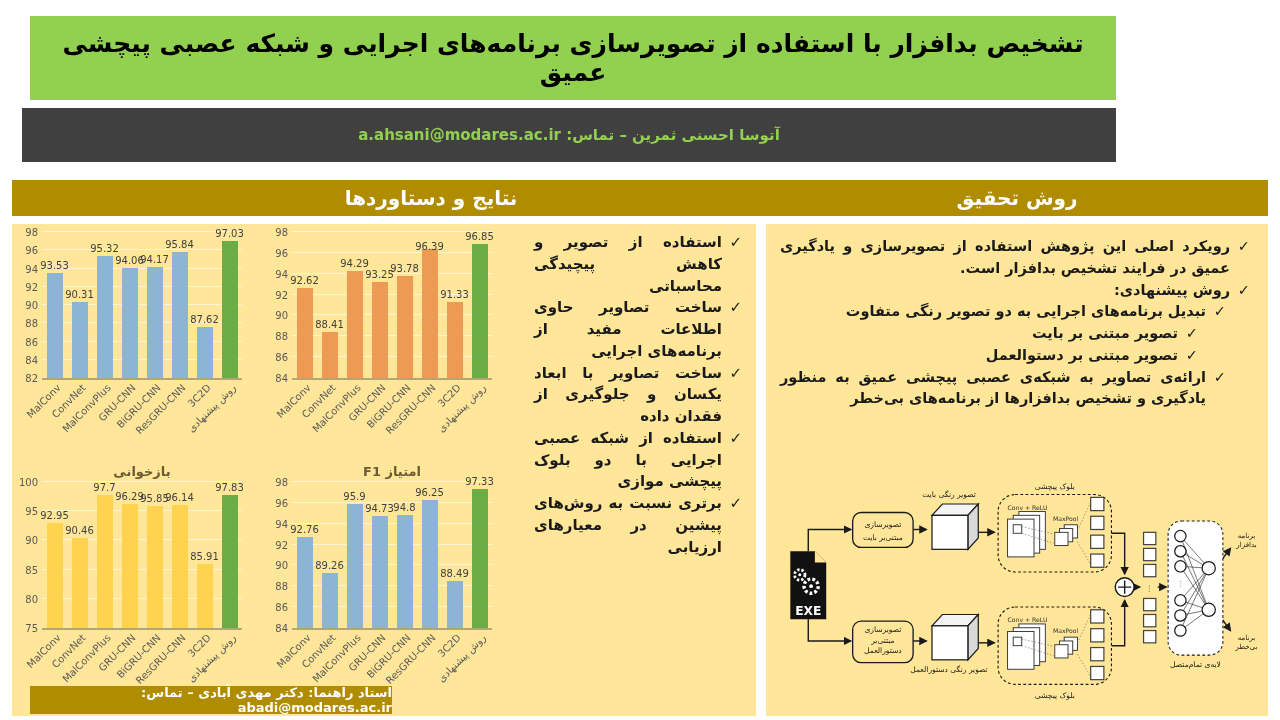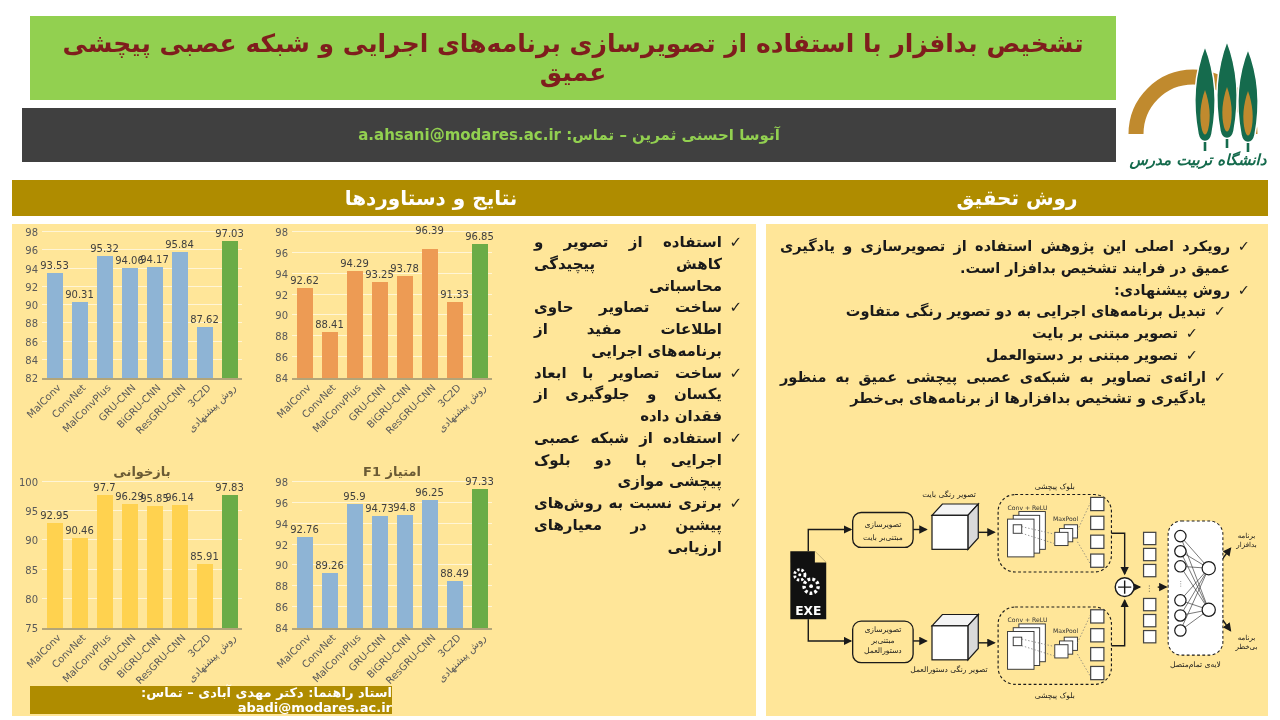--- a/index.html
+++ b/index.html
@@ -2,21 +2,21 @@
 <html><head>
 <meta charset="utf-8">
 <style>
   html,body{margin:0;padding:0;background:#fff;}
   body{font-family:"DejaVu Sans",sans-serif;}
   #poster{position:relative;width:1280px;height:720px;background:#ffffff;overflow:hidden;}
 
   
   .banner{position:absolute;left:30px;top:16px;width:1086px;height:84px;background:#92D050;
           display:flex;align-items:center;justify-content:center;}
-  .banner .title{direction:rtl;font-size:25px;font-weight:bold;color:#7f1d1d;text-align:center;padding:0 14px;}
+  .banner .title{direction:rtl;font-size:25px;font-weight:bold;color:#000000;text-align:center;padding:0 14px;}
   .authorbar{position:absolute;left:22px;top:108px;width:1094px;height:54px;background:#404040;
              display:flex;align-items:center;justify-content:center;}
   .authorbar .line{direction:rtl;color:#92D050;font-weight:bold;font-size:15px;}
   .authorbar .line .mail{color:#92D050;}
 
   .logo{position:absolute;left:1126px;top:12px;width:150px;height:160px;}
 
   
   .sechdr{position:absolute;top:180px;height:36px;background:#AF8C00;display:flex;align-items:center;justify-content:center;}
   .sechdr.left{left:12px;width:744px;padding-left:47px;}
@@ -73,43 +73,20 @@
     <div class="title">تشخیص بدافزار با استفاده از تصویرسازی برنامه‌های اجرایی و شبکه عصبی پیچشی عمیق</div>
   </div>
 
   <div class="authorbar">
     <div class="line">
       <span>آتوسا احسنی ثمرین – تماس:</span>
       <span class="mail">a.ahsani@modares.ac.ir</span>
     </div>
   </div>
 
-  <div class="logo">
-    <svg width="150" height="160" viewBox="0 0 150 160">
-      <path d="M10,122 A57,57 0 0 1 124,122" fill="none" stroke="#C08A2E" stroke-width="15"></path>
-      <g fill="#156B4D">
-        <g transform="translate(79,130)">
-          <path d="M0,-96 C10,-70 13,-40 7,-8 C5,2 -5,2 -7,-8 C-13,-40 -10,-70 0,-96 Z" stroke="#FFFFFF" stroke-width="1.5"></path>
-          <path d="M0,-52 C5,-38 6,-24 3,-12 C1,-6 -1,-6 -3,-12 C-6,-24 -5,-38 0,-52 Z" fill="#C08A2E"></path>
-          <rect x="-1.3" y="0" width="2.6" height="9"></rect>
-        </g>
-        <g transform="translate(101,127)">
-          <path d="M0,-98 C10,-72 13,-41 7,-8 C5,2 -5,2 -7,-8 C-13,-41 -10,-72 0,-98 Z" stroke="#FFFFFF" stroke-width="1.5"></path>
-          <path d="M0,-52 C5,-38 6,-24 3,-12 C1,-6 -1,-6 -3,-12 C-6,-24 -5,-38 0,-52 Z" fill="#C08A2E"></path>
-          <rect x="-1.3" y="0" width="2.6" height="9"></rect>
-        </g>
-        <g transform="translate(122,131)">
-          <path d="M0,-94 C10,-69 13,-40 7,-8 C5,2 -5,2 -7,-8 C-13,-40 -10,-69 0,-94 Z" stroke="#FFFFFF" stroke-width="1.5"></path>
-          <path d="M0,-52 C5,-38 6,-24 3,-12 C1,-6 -1,-6 -3,-12 C-6,-24 -5,-38 0,-52 Z" fill="#C08A2E"></path>
-          <rect x="-1.3" y="0" width="2.6" height="9"></rect>
-        </g>
-      </g>
-      <text x="72" y="153" text-anchor="middle" font-size="15" font-weight="bold" font-style="italic" fill="#156B4D" direction="rtl">دانشگاه تربیت مدرس</text>
-    </svg>
-  </div>
 
   <div class="sechdr left">
     <span>نتایج و دستاوردها</span>
   </div>
   <div class="sechdr right">
     <span>روش تحقیق</span>
   </div>
 
   <div class="panel pleft">
     <div class="charts-wrap">
@@ -189,21 +166,21 @@
                 <div class="c-val" style="left: -11.5px; bottom: 91.8943px;">92.62</div>
                 <div class="c-bar" style="left: 29.5px; width: 16px; height: 45.99px; background: rgb(237, 155, 84);"></div>
                 <div class="c-val" style="left: 13.5px; bottom: 47.99px;">88.41</div>
                 <div class="c-bar" style="left: 54.5px; width: 16px; height: 107.31px; background: rgb(237, 155, 84);"></div>
                 <div class="c-val" style="left: 38.5px; bottom: 109.31px;">94.29</div>
                 <div class="c-bar" style="left: 79.5px; width: 16px; height: 96.4643px; background: rgb(237, 155, 84);"></div>
                 <div class="c-val" style="left: 63.5px; bottom: 98.4643px;">93.25</div>
                 <div class="c-bar" style="left: 104.5px; width: 16px; height: 101.991px; background: rgb(237, 155, 84);"></div>
                 <div class="c-val" style="left: 88.5px; bottom: 103.991px;">93.78</div>
                 <div class="c-bar" style="left: 129.5px; width: 16px; height: 129.21px; background: rgb(237, 155, 84);"></div>
-                <div class="c-val" style="left: 113.5px; bottom: 142px;">96.39</div>
+                <div class="c-val" style="left: 113.5px; bottom: 126px;">96.39</div>
                 <div class="c-bar" style="left: 154.5px; width: 16px; height: 76.4414px; background: rgb(237, 155, 84);"></div>
                 <div class="c-val" style="left: 138.5px; bottom: 78.4414px;">91.33</div>
                 <div class="c-bar" style="left: 179.5px; width: 16px; height: 134.007px; background: rgb(107, 172, 71);"></div>
                 <div class="c-val" style="left: 163.5px; bottom: 136.007px;">96.85</div>
               </div>
             </div>
             <div class="c-xarea">
               <div class="c-xlab" style="left: -71.5px;">MalConv</div>
               <div class="c-xlab" style="left: -46.5px;">ConvNet</div>
               <div class="c-xlab" style="left: -21.5px;">MalConvPlus</div>

